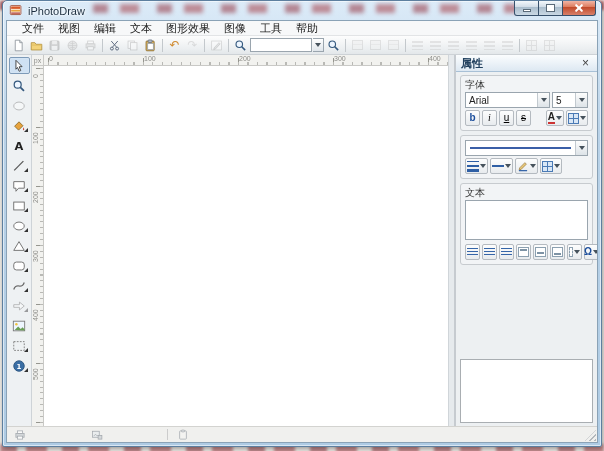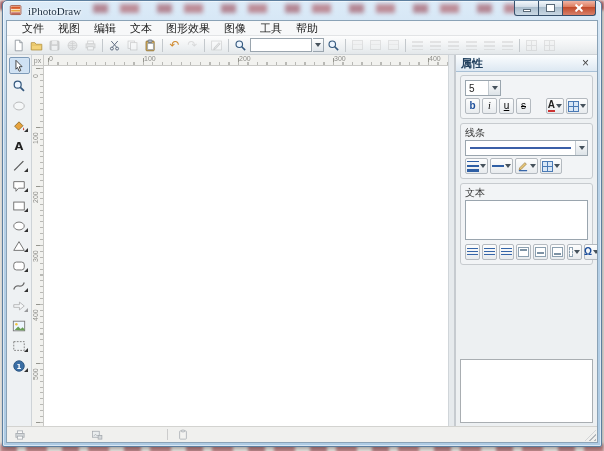--- a/index.html
+++ b/index.html
@@ -8,21 +8,21 @@
 
   
   .wallrow { position:absolute; left:0; width:604px; height:9px; filter:blur(1.6px); opacity:.75;
     background:repeating-linear-gradient(90deg,#8e2430 0 17px, transparent 17px 26px, #a03038 26px 47px, transparent 47px 62px); }
   .wallrow.top { top:1px; } .wallrow.bottom { top:444px; opacity:.5; }
 
   
   .window { position:absolute; left:2px; top:0; width:600px; height:447px;
     background:linear-gradient(#dcebf8,#b9d2e8 30%,#aecbe4); border:1px solid #5d7f9f; border-radius:5px 5px 2px 2px;
     box-shadow:0 0 0 1px rgba(255,255,255,.55) inset, 1px 2px 5px rgba(0,0,0,.35); }
-  .titlebar { position:absolute; left:0; top:0; right:0; height:19px; display:flex; align-items:center; padding:0 6px; overflow:hidden;font-family:Liberation Serif, serif; }
+  .titlebar { position:absolute; left:0; top:0; right:0; height:19px; display:flex; align-items:center; padding:0 6px; overflow:hidden; }
   .titlebar::after { content:""; position:absolute; left:90px; right:80px; top:3px; height:9px; filter:blur(2.2px); opacity:.5;
     background:repeating-linear-gradient(90deg,#8e2430 0 15px, transparent 15px 27px, #a03038 27px 46px, transparent 46px 64px); }
   .app-icon { width:14px; height:13px; margin-right:5px; position:relative; z-index:2; }
   .title-text { color:#1d2f40; text-shadow:0 0 3px #fff, 0 0 3px #fff; font-size:11px; position:relative; z-index:2; }
 
   .winbtns { position:absolute; right:5px; top:0; display:flex; z-index:3; }
   .wbtn { height:15px; border:1px solid #37506b; border-top:none; display:flex; align-items:center; justify-content:center; position:relative; }
   .wbtn.min { width:25px; border-radius:0 0 0 3px; background:linear-gradient(#f4f8fb,#cfdbe6 45%,#abbecd 46%,#cad8e4); }
   .wbtn.max { width:24px; border-left:none; background:linear-gradient(#f4f8fb,#cfdbe6 45%,#abbecd 46%,#cad8e4); }
   .wbtn.close { width:33px; border-left:none; border-radius:0 0 3px 0; background:linear-gradient(#f0b4a4,#de7f62 40%,#c14a2a 45%,#d8806a); }
@@ -492,21 +492,28 @@
 
       <div class="splitter"></div>
 
       <div class="panel">
         <div class="panel-header">
           <span class="panel-title">属性</span>
           <span class="panel-close">×</span>
         </div>
 
         <div class="group">
+          <div class="group-label">字体</div>
           <div class="row">
+            <div class="combo" style="flex:1">
+              <span class="ctext">Arial</span>
+              <span class="cbtn">
+                  <span class="dda"></span>
+                </span>
+            </div>
             <div class="combo" style="width:36px">
               <span class="ctext">5</span>
               <span class="cbtn">
                   <span class="dda"></span>
                 </span>
             </div>
           </div>
           <div class="row">
             <div class="pbtn">
                 <span class="lab blab">b</span>
@@ -526,21 +533,20 @@
                 <span class="dda"></span>
               </div>
             <div class="pbtn">
                 <span class="bluegrid"></span>
                 <span class="dda"></span>
               </div>
           </div>
         </div>
 
         <div class="group">
-          <div class="group-label">线条</div>
           <div class="row">
             <div class="combo" style="flex:1">
               <span class="line-preview"></span>
               <span class="cbtn">
                   <span class="dda"></span>
                 </span>
             </div>
           </div>
           <div class="row">
             <div class="pbtn">

